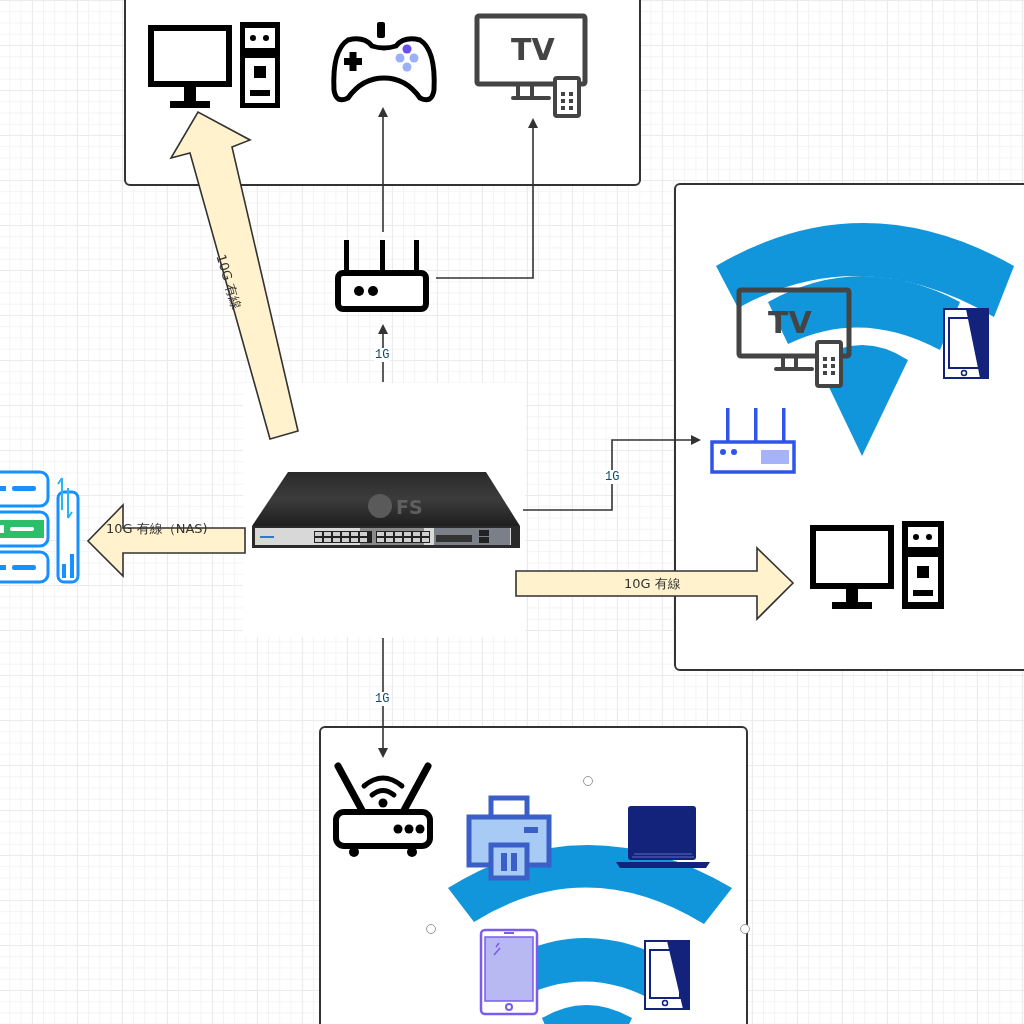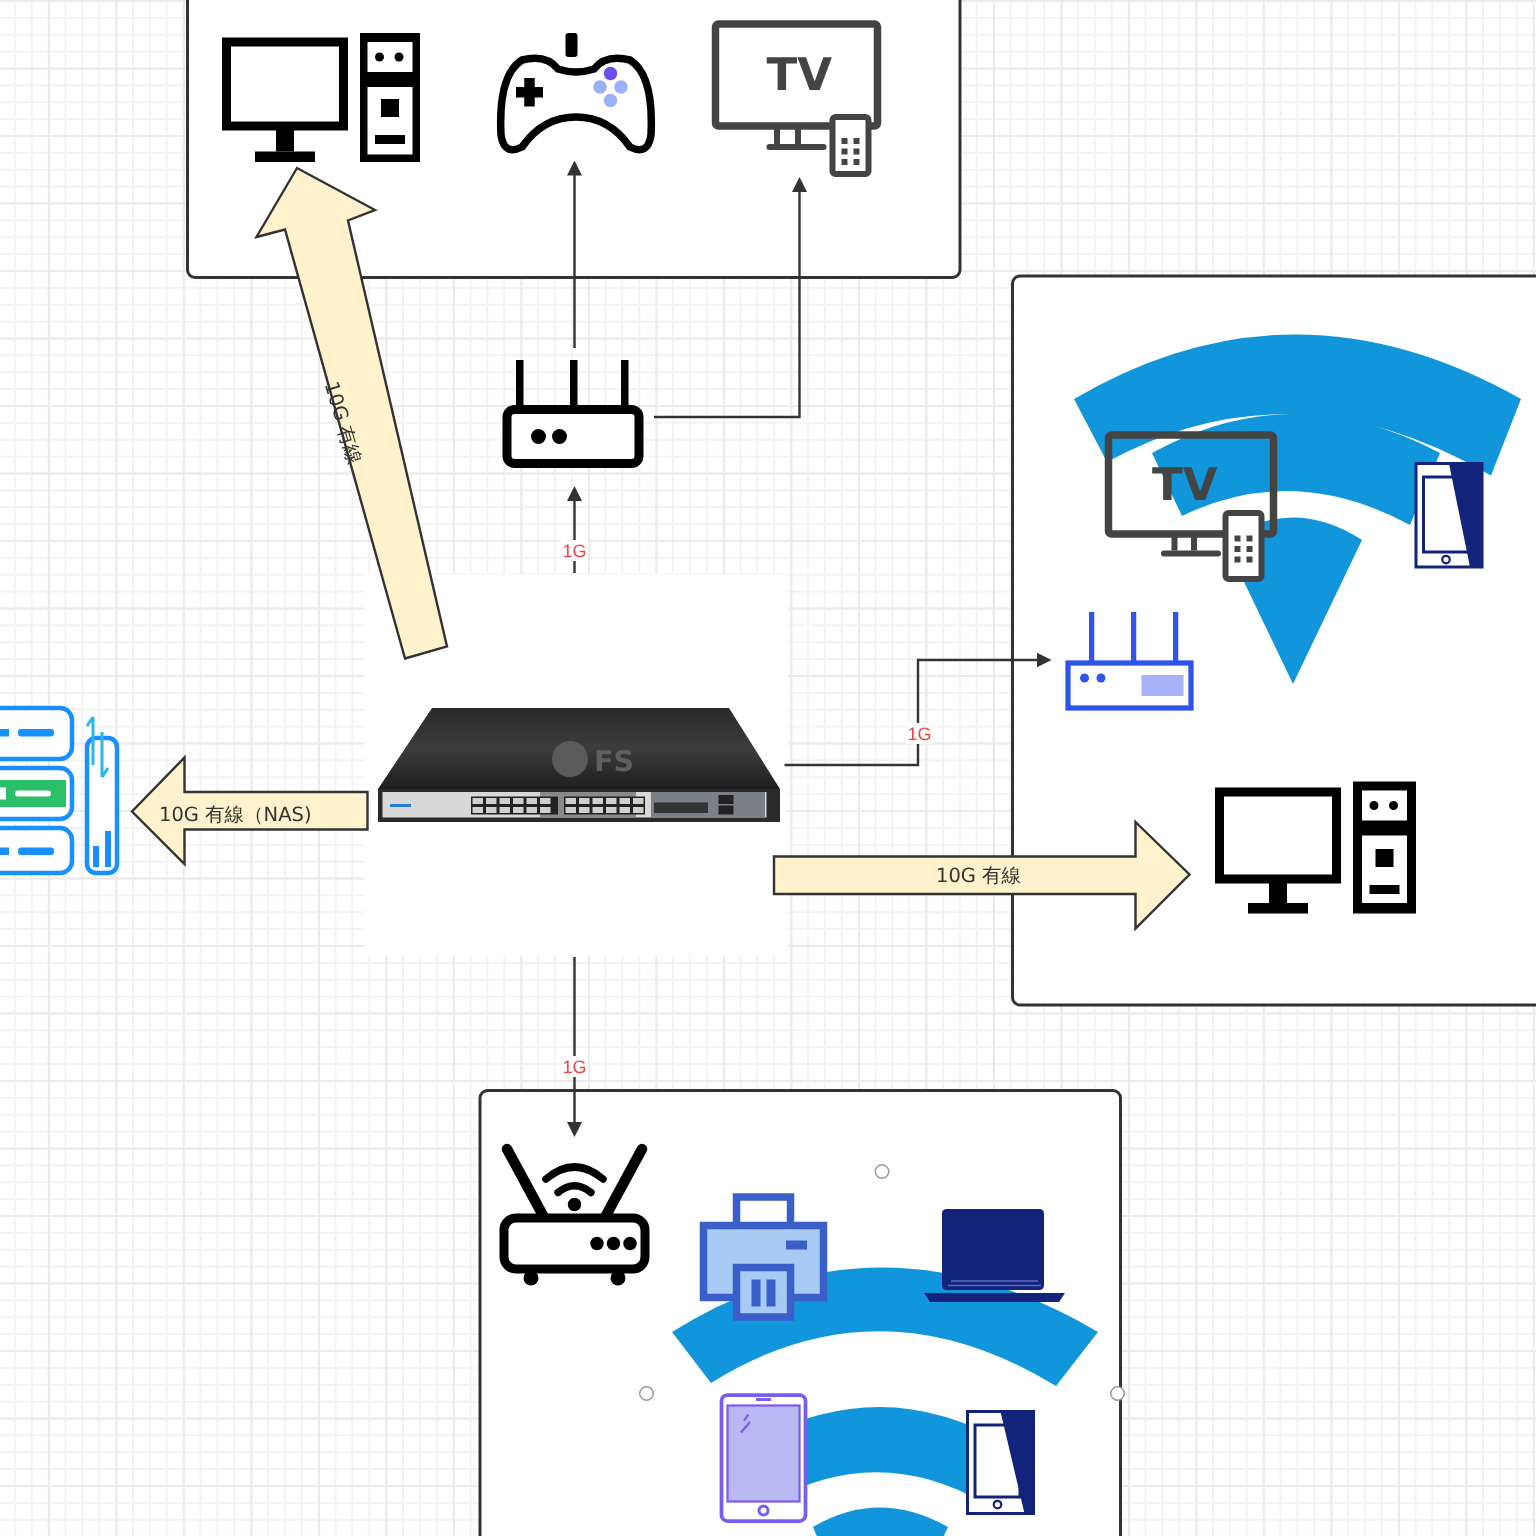--- a/index.html
+++ b/index.html
@@ -14,23 +14,22 @@
     background-size:45px 45px, 45px 45px, 11.25px 11.25px, 11.25px 11.25px;
     background-position:-13px -0px, -13px -0px, -2px -0px, -2px -0px;
     font-family:"Liberation Sans", sans-serif;
   }
   .abs { position:absolute; }
   .group-box {
     position:absolute; background:#fff; border:2px solid #333; border-radius:6px; box-sizing:border-box;
   }
   .white-pad { position:absolute; background:#fff; }
   .conn-label {
-    position:absolute; font-size:12px; color:#ef4444; background:#fff; padding:0 1px; line-height:14px;
-    font-family:Liberation Sans, sans-serif;
-    margin-top:12px;
+    position:absolute; font-size:12px; color:#0c4a6e; background:#fff; padding:0 1px; line-height:14px;
+    font-family:Liberation Mono, monospace;
   }
   .arrow-label {
     position:absolute; font-size:13px; color:#333; white-space:nowrap;
     font-family:"DejaVu Sans", sans-serif;
   }
   svg { display:block; }
   .handle {
     position:absolute; width:8px; height:8px; border-radius:50%; border:1px solid #999; background:#fff;
   }
 </style>
@@ -71,21 +70,21 @@
   <g>
     <polygon points="516,571 516,596 757,596 757,619 793,583 757,548 757,571" fill="#fff2cc" stroke="#333" stroke-width="1.6"></polygon>
   </g>
 </svg>
 
 <div class="conn-label" style="left:374px; top:348px;">1G</div>
 <div class="conn-label" style="left:604px; top:470px;">1G</div>
 <div class="conn-label" style="left:374px; top:692px;">1G</div>
 
 <div class="arrow-label" style="left:200px; top:273px; transform:rotate(73deg); transform-origin:center;">10G 有線</div>
-<div class="arrow-label" style="left:106px; top:534px;">10G 有線（NAS)</div>
+<div class="arrow-label" style="left:106px; top:520px;">10G 有線（NAS)</div>
 <div class="arrow-label" style="left:624px; top:575px;">10G 有線</div>
 
 <svg class="abs" style="left:148px; top:20px;" width="134" height="92" viewBox="0 0 134 92">
   <rect x="3" y="8" width="78" height="56" fill="#fff" stroke="#000" stroke-width="6"></rect>
   <rect x="36" y="66" width="12" height="15" fill="#000"></rect>
   <rect x="22" y="81" width="40" height="7" fill="#000"></rect>
   <rect x="92" y="2" width="40" height="86" fill="#000"></rect>
   <rect x="97" y="8" width="30" height="20" fill="#fff"></rect>
   <circle cx="105" cy="18" r="3" fill="#000"></circle>
     <circle cx="118" cy="18" r="3" fill="#000"></circle>

